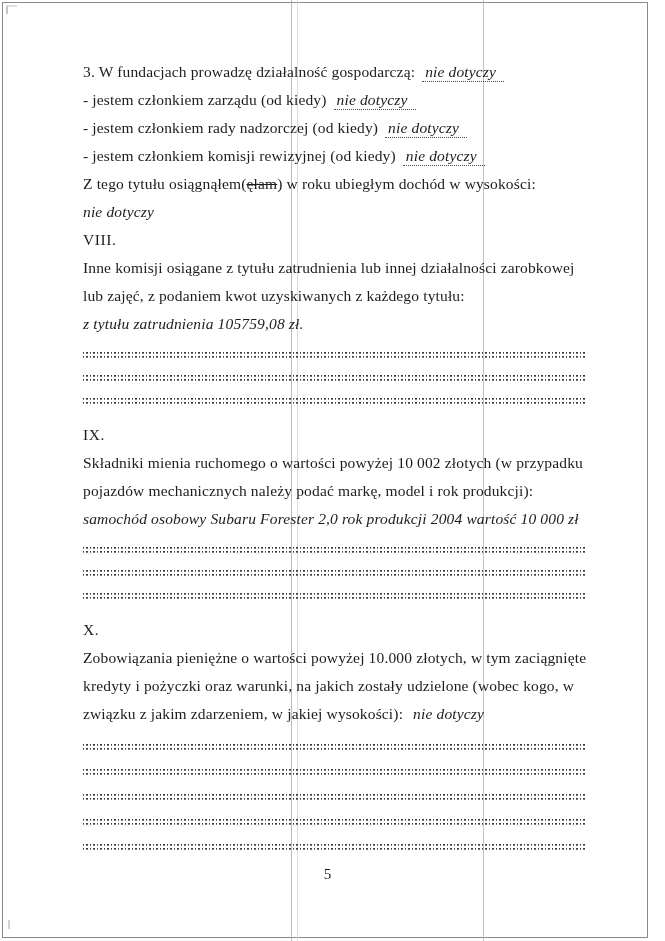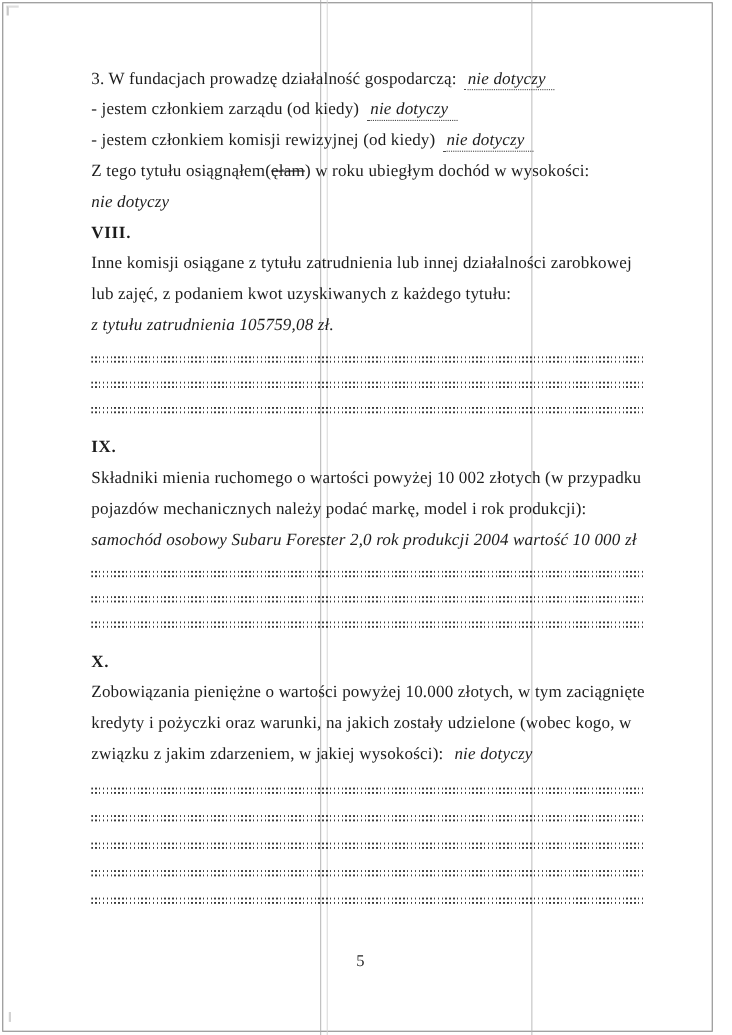--- a/index.html
+++ b/index.html
@@ -56,21 +56,21 @@
   .row { white-space: nowrap; }
   .italic { font-style: italic; }
   .val {
     font-style: italic;
     margin-left: 7px;
     padding: 0 8px 1px 3px;
   }
   .u { border-bottom: 1px dotted #4a4a4a; }
   .struck { text-decoration: line-through; }
   .heading {
-    font-weight: bold;
+    font-weight: normal;
     letter-spacing: 0.6px;
   }
   .rules { margin: 14px 0 0 0; }
   .rules-x { margin-top: 16px; }
   .rule {
     height: 6px;
     margin-bottom: 17px;
     background-image:
       repeating-linear-gradient(90deg, #3a3a3a 0 1.3px, transparent 1.3px 3.5px),
       repeating-linear-gradient(90deg, #3a3a3a 0 1.3px, transparent 1.3px 3.5px);
@@ -102,20 +102,23 @@
   <div class="content">
 
     <div class="row">
       <span>3. W fundacjach prowadzę działalność gospodarczą:</span><span class="val u">nie dotyczy</span>
     </div>
 
     <div class="row">
       <span>- jestem członkiem zarządu (od kiedy)</span><span class="val u">nie dotyczy</span>
     </div>
 
+    <div class="row">
+      <span>- jestem członkiem rady nadzorczej (od kiedy)</span><span class="val u">nie dotyczy</span>
+    </div>
 
     <div class="row">
       <span>- jestem członkiem komisji rewizyjnej (od kiedy)</span><span class="val u">nie dotyczy</span>
     </div>
 
     <div class="row">
       <span>Z tego tytułu osiągnąłem(</span><span class="struck">ęłam</span><span>) w roku ubiegłym dochód w wysokości:</span>
     </div>
 
     <div class="row italic">nie dotyczy</div>

